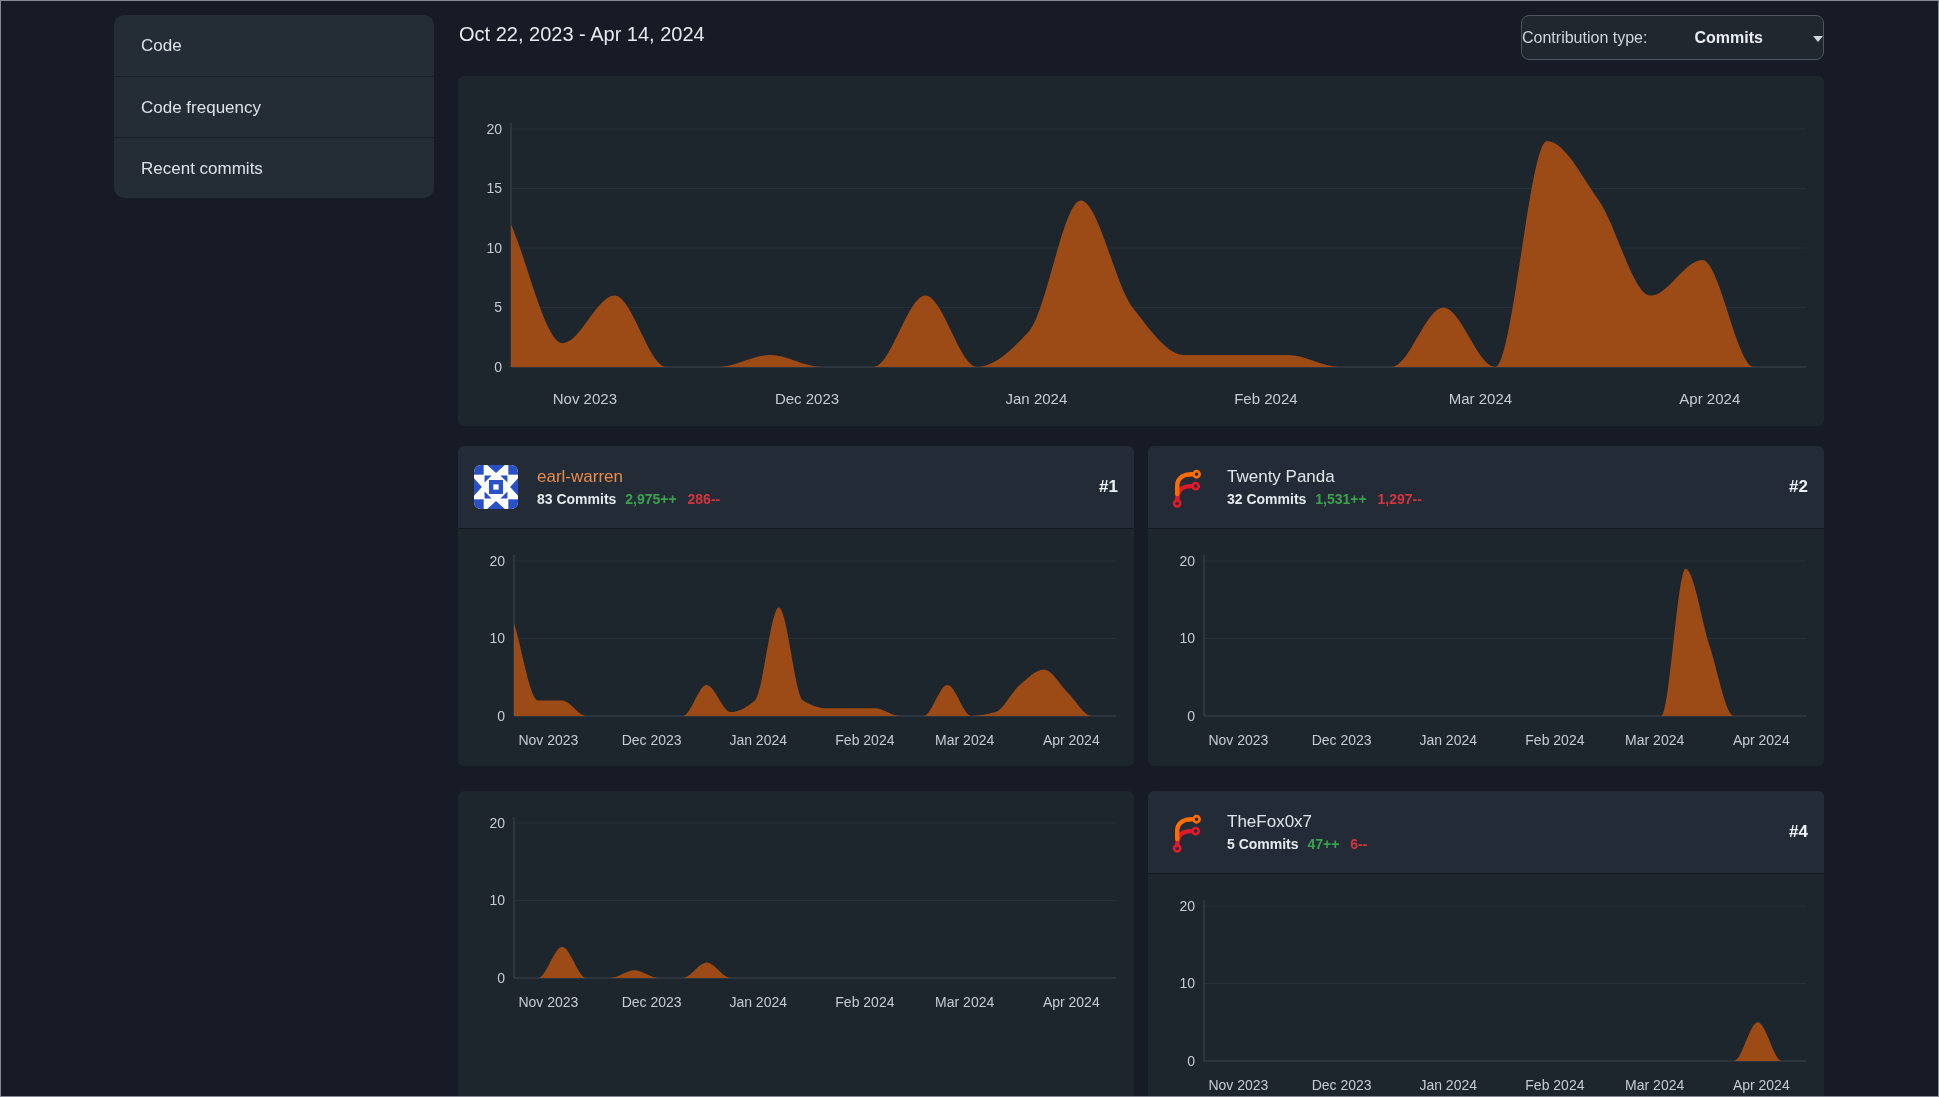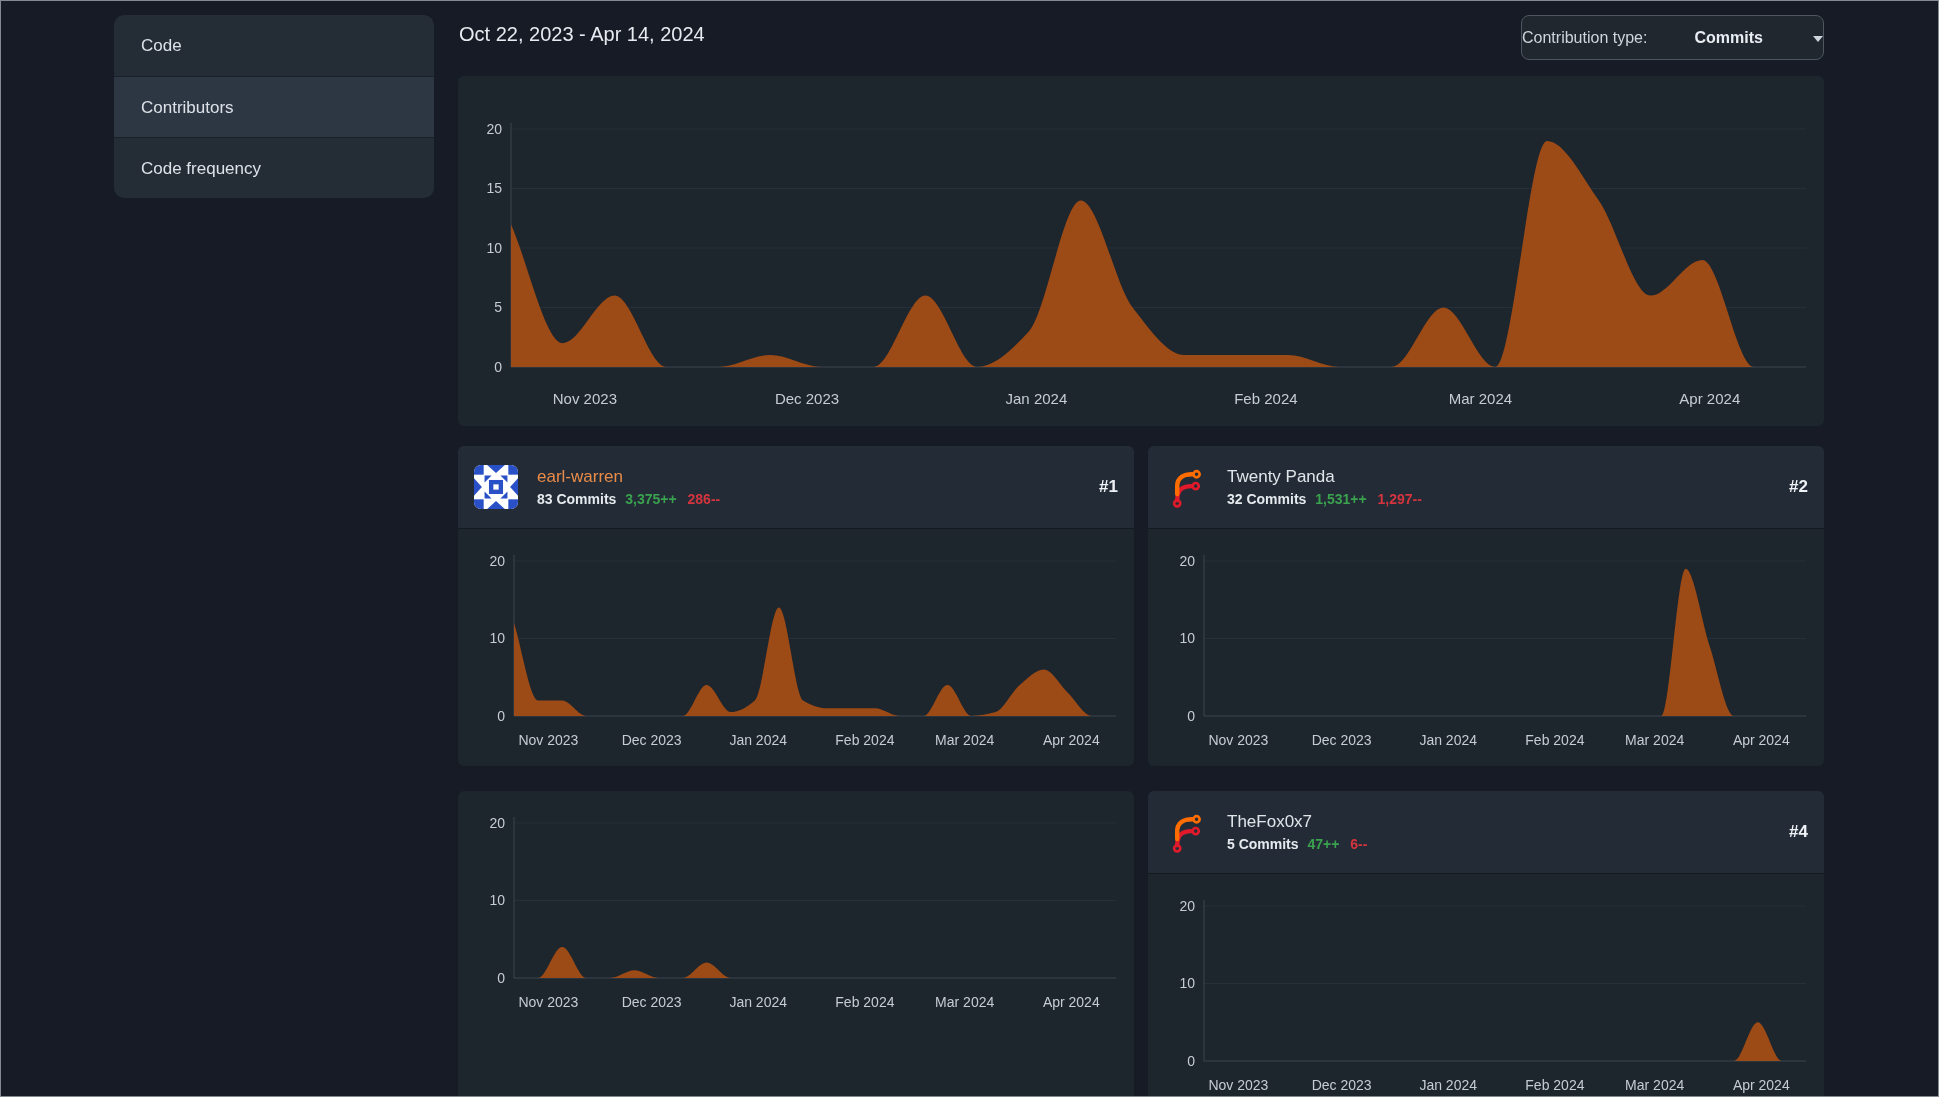--- a/index.html
+++ b/index.html
@@ -72,22 +72,22 @@
   .stats .del { color: var(--del-red); margin-left: 7px; margin-top: 44px; }
   .rank { margin-left: auto; font-size: 17px; font-weight: 700; color: #eef1f5; }
   .card-chart { padding: 17px 16px 0 16px; }
   svg text { font-family: "Liberation Sans", sans-serif; }
 </style>
 </head>
 <body>
 
 <nav class="side-menu">
   <div class="side-item">Code</div>
-  <div class="side-item active">Contributors</div>
   <div class="side-item">Code frequency</div>
+  <div class="side-item">Recent commits</div>
 </nav>
 
 <h1 class="page-title">Oct 22, 2023 - Apr 14, 2024</h1>
 
 <button class="ctype-btn">
   <span>Contribution type:</span>
   <b>Commits</b>
   <span class="caret"></span>
 </button>
 
@@ -136,21 +136,21 @@
               <polygon points="76,76 60,76 76,60"></polygon>
             <rect x="34" y="34" width="32" height="32"></rect>
           </g>
           <rect x="44" y="44" width="12" height="12" fill="#ffffff"></rect>
         </svg>
       </span>
       <div class="who">
         <div class="name">earl-warren</div>
         <div class="stats">
           <span>83 Commits</span>
-          <span class="add">3,375++</span>
+          <span class="add">2,975++</span>
           <span class="del">286--</span>
         </div>
       </div>
       <div class="rank">#1</div>
     </div>
     <div class="card-chart">
       <div><svg width="644" height="212" viewBox="0 0 644 212">
             <line x1="40" y1="170.0" x2="642" y2="170.0" stroke="#3c4550" stroke-width="1"></line>
             <text x="31" y="170.0" dy="0.35em" text-anchor="end" font-size="14" fill="#c6ccd4">0</text>
             <line x1="40" y1="92.5" x2="642" y2="92.5" stroke="#27303a" stroke-width="1"></line>

